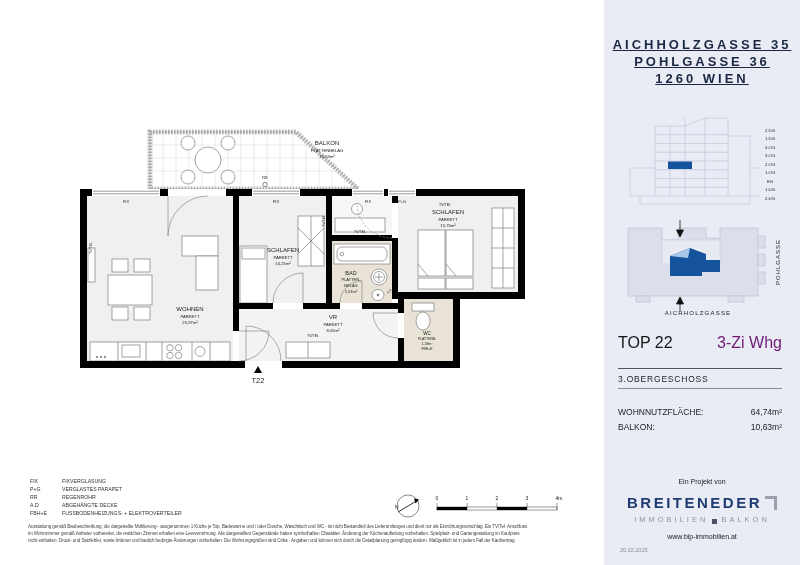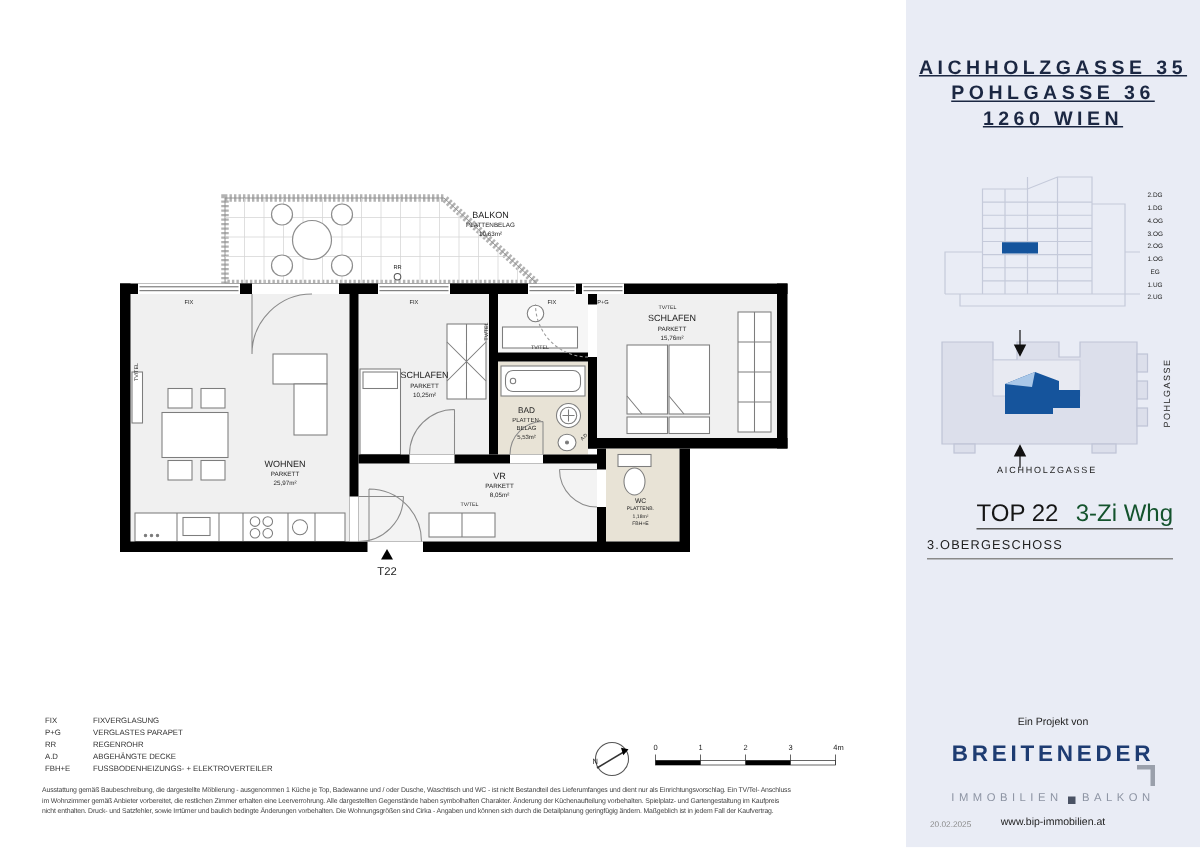--- a/index.html
+++ b/index.html
@@ -6,30 +6,30 @@
   #page{position:relative;width:800px;height:565px;background:#ffffff;overflow:hidden;
         font-family:"Liberation Sans",sans-serif;color:#222;}
   
   .sidebar{position:absolute;left:604px;top:0;width:196px;height:565px;background:#e9ecf5;}
   .addr{margin-top:36px;text-align:center;font-size:13px;font-weight:bold;
         letter-spacing:3px;color:#1b2742;line-height:17px;text-decoration:underline;}
   .secsvg{position:absolute;left:610px;top:106px;}
   .sitesvg{position:absolute;left:610px;top:210px;}
   .info{position:absolute;left:618px;top:334px;width:164px;}
   .info .row1{display:flex;justify-content:space-between;align-items:baseline;
-              border-bottom:1px solid #555;padding-bottom:0;margin-left:33px;}
+              border-bottom:1px solid #555;padding-bottom:16px;}
   .info .top-id{font-size:16px;color:#151515;}
-  .info .top-type{font-size:16px;color:#14532d;text-align:center;}
+  .info .top-type{font-size:16px;color:#701a75;text-align:center;}
   .info .floor{font-size:8.5px;letter-spacing:.8px;color:#222;padding:5px 0 4px 0;
                border-bottom:1px solid #8a8a8a;}
   .info .metrics{margin-top:16px;}
   .metric{display:flex;justify-content:space-between;font-size:8.5px;color:#222;line-height:15px;}
   .logo{position:absolute;left:606px;top:478px;width:192px;text-align:center;}
   .logo .note{font-size:7px;color:#222;margin-bottom:9px;}
-  .brandrow{display:inline-flex;align-items:flex-end;flex-direction:column;}
+  .brandrow{display:inline-flex;align-items:center;}
   .brand{font-size:15px;font-weight:bold;letter-spacing:2.5px;color:#1e3c72;line-height:14px;}
   .bracket{width:9px;height:11px;border-top:3.5px solid #9aa0ab;border-right:3.5px solid #9aa0ab;
            margin-left:3px;}
   .brandsub{margin-top:3px;font-size:7.5px;letter-spacing:3px;color:#8d94a3;
             display:flex;align-items:flex-end;justify-content:center;}
   .sq{display:inline-block;width:5px;height:5px;background:#4a5264;margin:0 4px;}
   .site{font-size:7px;color:#222;margin-top:9px;}
   .date{position:absolute;left:620px;top:547px;font-size:5.5px;color:#8a8a8a;}
   
   .plansvg{position:absolute;left:0;top:118px;}
@@ -317,20 +317,30 @@
     <text x="168" y="54" font-size="6" fill="#8a90a2" letter-spacing="1" text-anchor="middle" transform="rotate(-90 168 52)">POHLGASSE</text>
     <text x="88" y="105" font-size="6" fill="#8a90a2" letter-spacing="1.2" text-anchor="middle">AICHHOLZGASSE</text>
   </svg>
 
   <div class="info">
     <div class="row1">
       <span class="top-id">TOP 22</span>
       <span class="top-type">3-Zi Whg</span>
     </div>
     <div class="floor">3.OBERGESCHOSS</div>
+    <div class="metrics">
+      <div class="metric">
+        <span>WOHNNUTZFLÄCHE:</span>
+        <span>64,74m²</span>
+      </div>
+      <div class="metric">
+        <span>BALKON:</span>
+        <span>10,63m²</span>
+      </div>
+    </div>
   </div>
 
   <div class="logo">
     <div class="note">Ein Projekt von</div>
     <div class="brandrow">
       <span class="brand">BREITENEDER</span>
       <span class="bracket"></span>
     </div>
     <div class="brandsub">
       <span>IMMOBILIEN</span>

